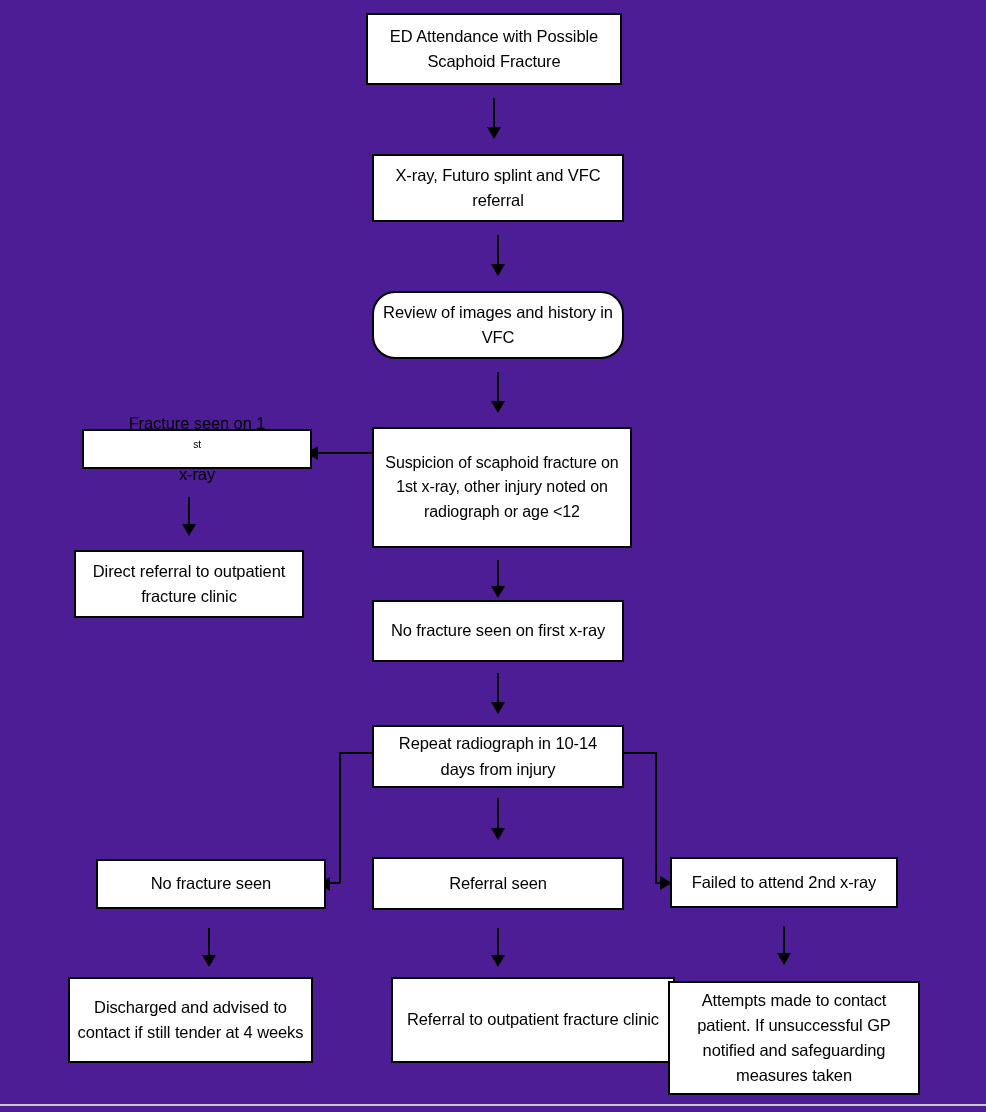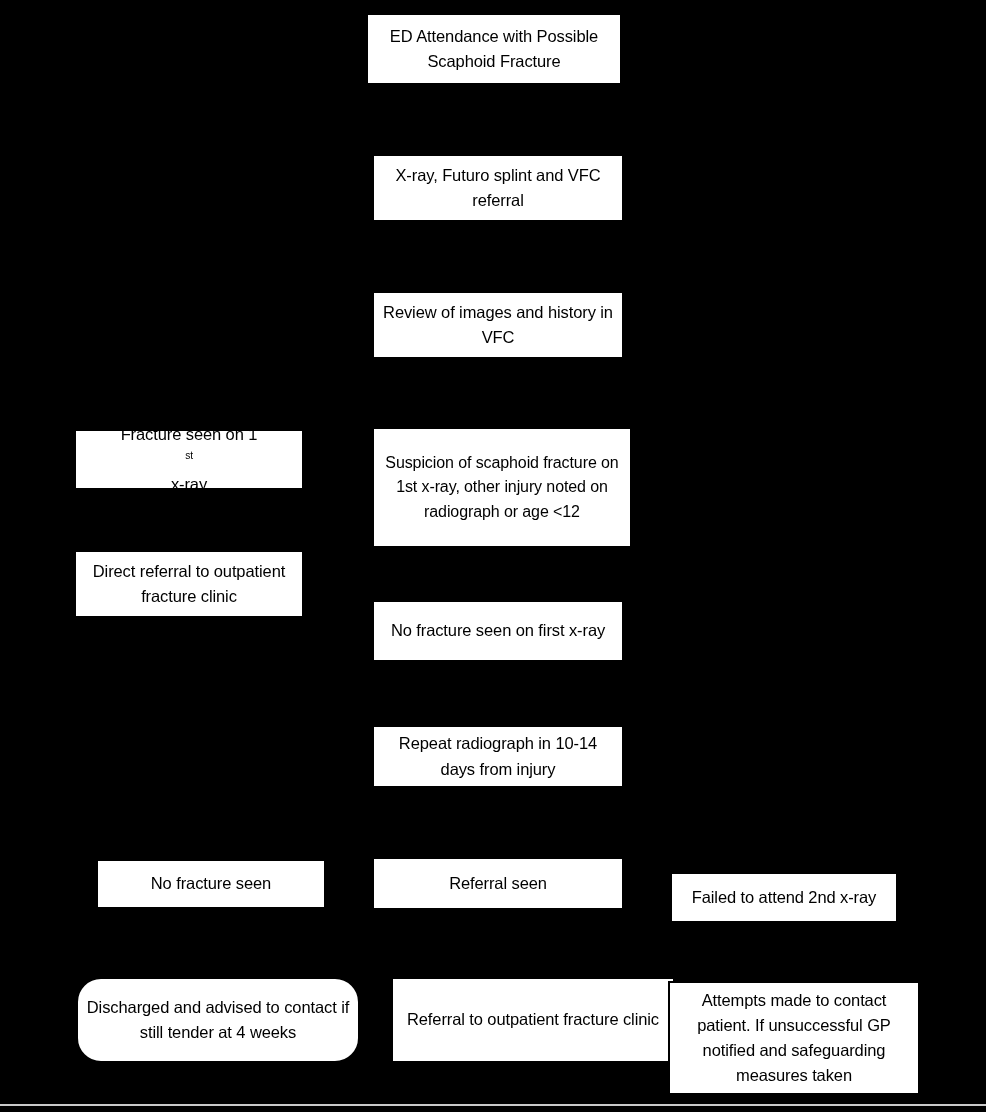--- a/index.html
+++ b/index.html
@@ -8,21 +8,21 @@
     background: #ffffff;
   }
   body {
     font-family: "Liberation Sans", sans-serif;
     color: #000000;
   }
   #canvas {
     position: relative;
     width: 986px;
     height: 1112px;
-    background: #000000;
+    background: #4c1d95;
     overflow: hidden;
     text-decoration: underline;
   }
   .node {
     position: absolute;
     box-sizing: border-box;
     border: 2px solid #000000;
     background: #ffffff;
     display: flex;
     align-items: center;
@@ -93,35 +93,35 @@
   <div class="vline" style="left:493px; top:98px; height:32px;"></div>
   <div class="arrowhead arrow-down" style="left:487px; top:127px;"></div>
 
   <div class="node" style="left:372px; top:154px; width:252px; height:68px;">
     <span>X-ray, Futuro splint and VFC referral</span>
   </div>
 
   <div class="vline" style="left:497px; top:235px; height:32px;"></div>
   <div class="arrowhead arrow-down" style="left:491px; top:264px;"></div>
 
-  <div class="node" style="left:372px; top:291px; width:252px; height:68px;">
+  <div class="node" style="left:372px; top:291px; width:252px; height:68px;border-radius:23px;">
     <span>Review of images and history in VFC</span>
   </div>
 
   <div class="vline" style="left:497px; top:372px; height:32px;"></div>
   <div class="arrowhead arrow-down" style="left:491px; top:401px;"></div>
 
   <div class="node" style="left:372px; top:427px; width:260px; height:121px; font-size:16px;">
     <span>Suspicion of scaphoid fracture on 1st x-ray, other injury noted on radiograph or age &lt;12</span>
   </div>
 
   <div class="hline" style="left:318px; top:452px; width:54px;"></div>
   <div class="arrowhead arrow-left" style="left:306px; top:446px;"></div>
 
-  <div class="node" style="left:74px; top:429px; width:230px; height:61px;">
+  <div class="node" style="left:82px; top:429px; width:230px; height:40px;">
     <span><span>Fracture seen on 1</span><sup>st</sup><span> x-ray</span></span>
   </div>
 
   <div class="vline" style="left:188px; top:497px; height:30px;"></div>
   <div class="arrowhead arrow-down" style="left:182px; top:524px;"></div>
 
   <div class="node" style="left:74px; top:550px; width:230px; height:68px;">
     <span>Direct referral to outpatient fracture clinic</span>
   </div>
 
@@ -153,34 +153,34 @@
   <div class="arrowhead arrow-down" style="left:491px; top:828px;"></div>
 
   <div class="node" style="left:96px; top:859px; width:230px; height:50px;">
     <span>No fracture seen</span>
   </div>
 
   <div class="node" style="left:372px; top:857px; width:252px; height:53px;">
     <span>Referral seen</span>
   </div>
 
-  <div class="node" style="left:670px; top:857px; width:228px; height:51px;margin-top:15px;">
+  <div class="node" style="left:670px; top:857px; width:228px; height:51px;">
     <span>Failed to attend 2nd x-ray</span>
   </div>
 
   <div class="vline" style="left:208px; top:928px; height:30px;"></div>
   <div class="arrowhead arrow-down" style="left:202px; top:955px;"></div>
 
   <div class="vline" style="left:497px; top:928px; height:30px;"></div>
   <div class="arrowhead arrow-down" style="left:491px; top:955px;"></div>
 
   <div class="vline" style="left:783px; top:926px; height:30px;"></div>
   <div class="arrowhead arrow-down" style="left:777px; top:953px;"></div>
 
-  <div class="node" style="left:76px; top:977px; width:284px; height:86px;border-radius:25px;">
+  <div class="node" style="left:68px; top:977px; width:245px; height:86px;">
     <span>Discharged and advised to contact if still tender at 4 weeks</span>
   </div>
 
   <div class="node" style="left:371px; top:977px; width:284px; height:86px;margin-left:20px;">
     <span>Referral to outpatient fracture clinic</span>
   </div>
 
   <div class="node" style="left:668px; top:973px; width:252px; height:114px;margin-top:8px;">
     <span>Attempts made to contact patient. If unsuccessful GP notified and safeguarding measures taken</span>
   </div>

